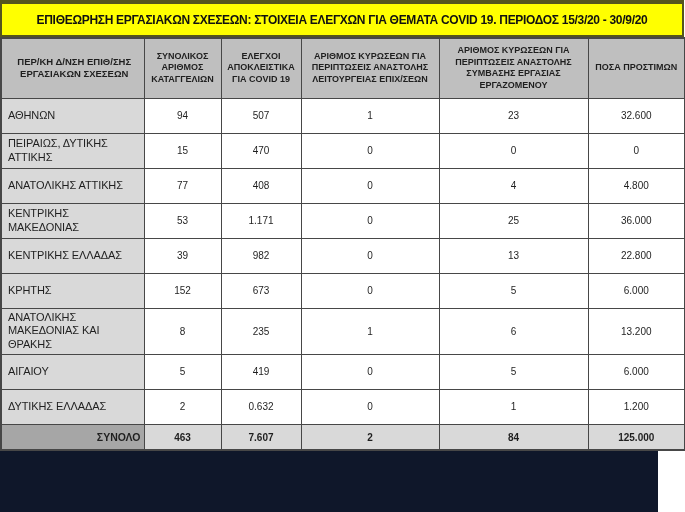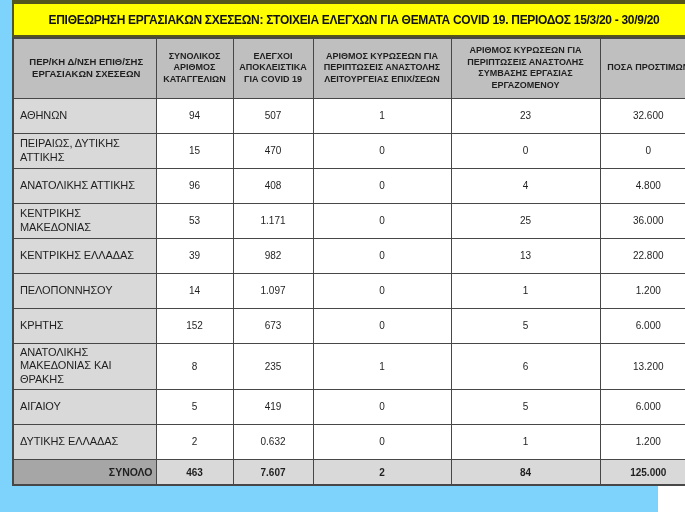--- a/index.html
+++ b/index.html
@@ -11,21 +11,21 @@
     --border:#474747;
     --text:#1f1f1f;
   }
   *{box-sizing:border-box;}
   html,body{margin:0;padding:0;background:#ffffff;}
   body{
     width:685px;height:512px;overflow:hidden;
     font-family:"Liberation Sans", sans-serif;
     color:var(--text);
   }
-  .page{width:658px;height:512px;background:#7dd3fc;padding-left:12px;}
+  .page{width:658px;height:512px;background:#0f172a;}
 
   
   .title-bar{
     width:684px;height:37px;
     background:var(--title-bg);
     border:2px solid #55551e;
     border-top-width:4px;
     display:flex;align-items:center;justify-content:center;
     font-weight:bold;font-size:12px;letter-spacing:-0.3px;
     white-space:nowrap;
@@ -123,49 +123,41 @@
         <tr>
           <td class="first">ΠΕΙΡΑΙΩΣ, ΔΥΤΙΚΗΣ ΑΤΤΙΚΗΣ</td>
           <td>15</td>
           <td>470</td>
           <td>0</td>
           <td>0</td>
           <td>0</td>
         </tr>
         <tr>
           <td class="first">ΑΝΑΤΟΛΙΚΗΣ ΑΤΤΙΚΗΣ</td>
-          <td>96</td>
+          <td>77</td>
           <td>408</td>
           <td>0</td>
           <td>4</td>
           <td>4.800</td>
         </tr>
         <tr>
           <td class="first">ΚΕΝΤΡΙΚΗΣ ΜΑΚΕΔΟΝΙΑΣ</td>
           <td>53</td>
           <td>1.171</td>
           <td>0</td>
           <td>25</td>
           <td>36.000</td>
         </tr>
         <tr>
           <td class="first">ΚΕΝΤΡΙΚΗΣ ΕΛΛΑΔΑΣ</td>
           <td>39</td>
           <td>982</td>
           <td>0</td>
           <td>13</td>
           <td>22.800</td>
-        </tr>
-        <tr>
-          <td class="first">ΠΕΛΟΠΟΝΝΗΣΟΥ</td>
-          <td>14</td>
-          <td>1.097</td>
-          <td>0</td>
-          <td>1</td>
-          <td>1.200</td>
         </tr>
         <tr>
           <td class="first">ΚΡΗΤΗΣ</td>
           <td>152</td>
           <td>673</td>
           <td>0</td>
           <td>5</td>
           <td>6.000</td>
         </tr>
         <tr>

